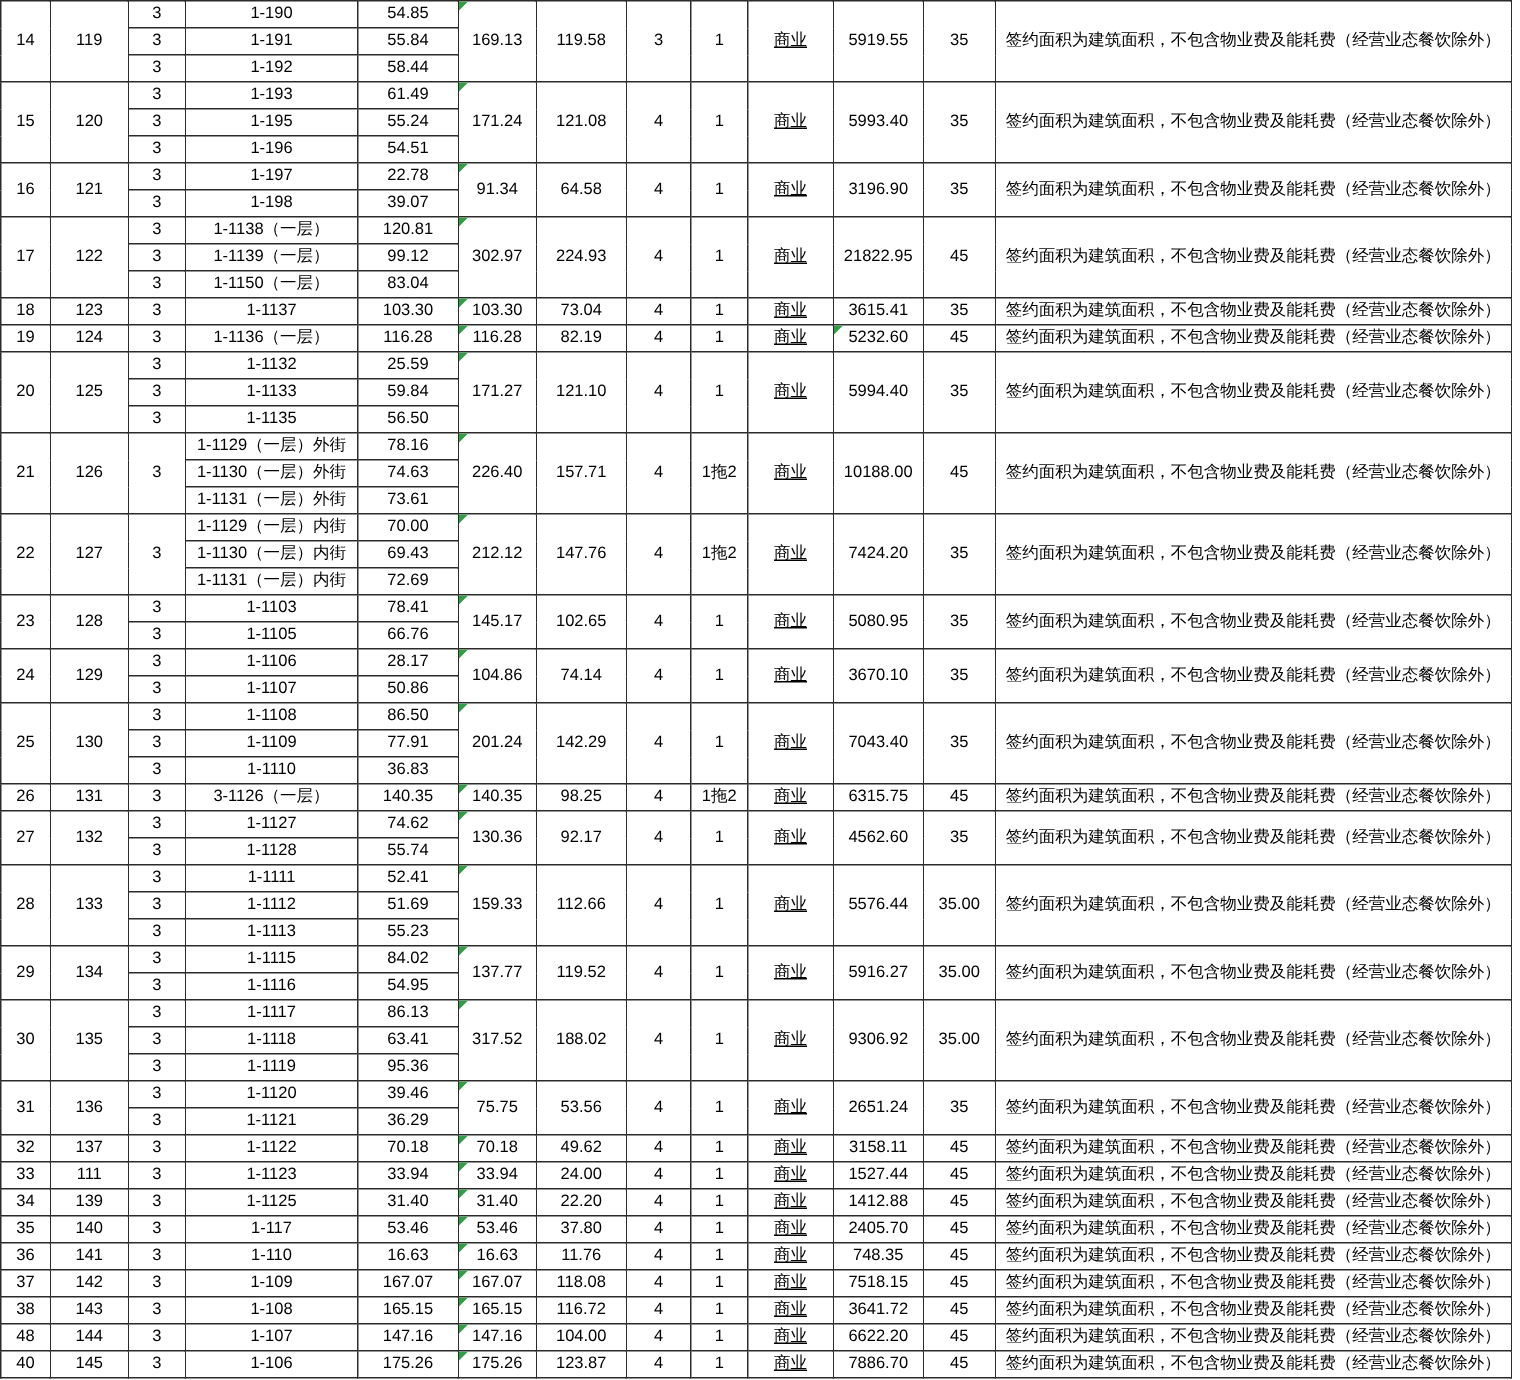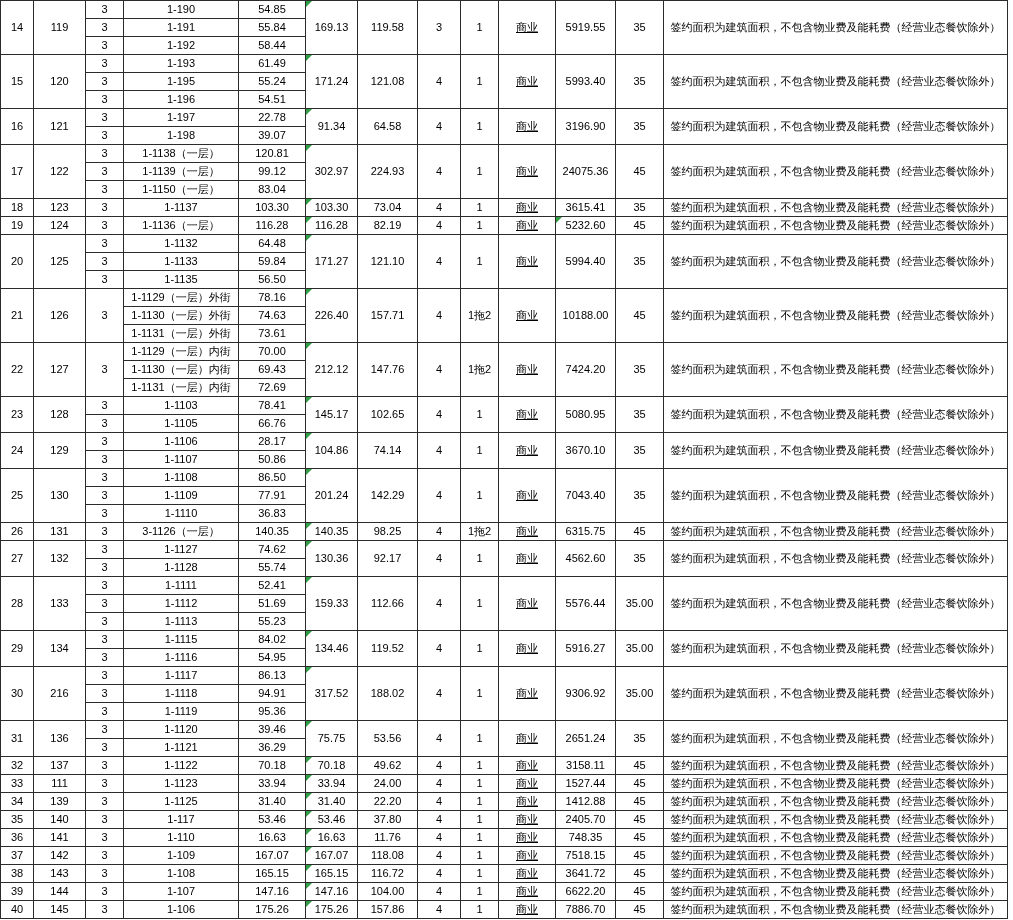--- a/index.html
+++ b/index.html
@@ -123,21 +123,21 @@
           <td rowspan="3"><span class="txt">17</span></td>
           <td rowspan="3"><span class="txt">122</span></td>
           <td><span class="txt">3</span></td>
           <td><span class="txt">1-1138（一层）</span></td>
           <td><span class="txt">120.81</span></td>
           <td rowspan="3"><span class="tri"></span><span class="txt">302.97</span></td>
           <td rowspan="3"><span class="txt">224.93</span></td>
           <td rowspan="3"><span class="txt">4</span></td>
           <td rowspan="3"><span class="txt">1</span></td>
           <td rowspan="3" class="c-type"><span class="txt">商业</span></td>
-          <td rowspan="3"><span class="txt">24075.36</span></td>
+          <td rowspan="3"><span class="txt">21822.95</span></td>
           <td rowspan="3"><span class="txt">45</span></td>
           <td rowspan="3" class="c-note"><span class="txt">签约面积为建筑面积，不包含物业费及能耗费（经营业态餐饮除外）</span></td>
         </tr>
         <tr>
           <td><span class="txt">3</span></td>
           <td><span class="txt">1-1139（一层）</span></td>
           <td><span class="txt">99.12</span></td>
         </tr>
         <tr>
           <td><span class="txt">3</span></td>
@@ -172,21 +172,21 @@
           <td class="c-type"><span class="txt">商业</span></td>
           <td><span class="tri"></span><span class="txt">5232.60</span></td>
           <td><span class="txt">45</span></td>
           <td class="c-note"><span class="txt">签约面积为建筑面积，不包含物业费及能耗费（经营业态餐饮除外）</span></td>
         </tr>
         <tr>
           <td rowspan="3"><span class="txt">20</span></td>
           <td rowspan="3"><span class="txt">125</span></td>
           <td><span class="txt">3</span></td>
           <td><span class="txt">1-1132</span></td>
-          <td><span class="txt">64.48</span></td>
+          <td><span class="txt">25.59</span></td>
           <td rowspan="3"><span class="tri"></span><span class="txt">171.27</span></td>
           <td rowspan="3"><span class="txt">121.10</span></td>
           <td rowspan="3"><span class="txt">4</span></td>
           <td rowspan="3"><span class="txt">1</span></td>
           <td rowspan="3" class="c-type"><span class="txt">商业</span></td>
           <td rowspan="3"><span class="txt">5994.40</span></td>
           <td rowspan="3"><span class="txt">35</span></td>
           <td rowspan="3" class="c-note"><span class="txt">签约面积为建筑面积，不包含物业费及能耗费（经营业态餐饮除外）</span></td>
         </tr>
         <tr>
@@ -369,53 +369,53 @@
           <td><span class="txt">3</span></td>
           <td><span class="txt">1-1113</span></td>
           <td><span class="txt">55.23</span></td>
         </tr>
         <tr>
           <td rowspan="2"><span class="txt">29</span></td>
           <td rowspan="2"><span class="txt">134</span></td>
           <td><span class="txt">3</span></td>
           <td><span class="txt">1-1115</span></td>
           <td><span class="txt">84.02</span></td>
-          <td rowspan="2"><span class="tri"></span><span class="txt">134.46</span></td>
+          <td rowspan="2"><span class="tri"></span><span class="txt">137.77</span></td>
           <td rowspan="2"><span class="txt">119.52</span></td>
           <td rowspan="2"><span class="txt">4</span></td>
           <td rowspan="2"><span class="txt">1</span></td>
           <td rowspan="2" class="c-type"><span class="txt">商业</span></td>
           <td rowspan="2"><span class="txt">5916.27</span></td>
           <td rowspan="2"><span class="txt">35.00</span></td>
           <td rowspan="2" class="c-note"><span class="txt">签约面积为建筑面积，不包含物业费及能耗费（经营业态餐饮除外）</span></td>
         </tr>
         <tr>
           <td><span class="txt">3</span></td>
           <td><span class="txt">1-1116</span></td>
           <td><span class="txt">54.95</span></td>
         </tr>
         <tr>
           <td rowspan="3"><span class="txt">30</span></td>
-          <td rowspan="3"><span class="txt">216</span></td>
+          <td rowspan="3"><span class="txt">135</span></td>
           <td><span class="txt">3</span></td>
           <td><span class="txt">1-1117</span></td>
           <td><span class="txt">86.13</span></td>
           <td rowspan="3"><span class="tri"></span><span class="txt">317.52</span></td>
           <td rowspan="3"><span class="txt">188.02</span></td>
           <td rowspan="3"><span class="txt">4</span></td>
           <td rowspan="3"><span class="txt">1</span></td>
           <td rowspan="3" class="c-type"><span class="txt">商业</span></td>
           <td rowspan="3"><span class="txt">9306.92</span></td>
           <td rowspan="3"><span class="txt">35.00</span></td>
           <td rowspan="3" class="c-note"><span class="txt">签约面积为建筑面积，不包含物业费及能耗费（经营业态餐饮除外）</span></td>
         </tr>
         <tr>
           <td><span class="txt">3</span></td>
           <td><span class="txt">1-1118</span></td>
-          <td><span class="txt">94.91</span></td>
+          <td><span class="txt">63.41</span></td>
         </tr>
         <tr>
           <td><span class="txt">3</span></td>
           <td><span class="txt">1-1119</span></td>
           <td><span class="txt">95.36</span></td>
         </tr>
         <tr>
           <td rowspan="2"><span class="txt">31</span></td>
           <td rowspan="2"><span class="txt">136</span></td>
           <td><span class="txt">3</span></td>
@@ -534,42 +534,42 @@
           <td><span class="tri"></span><span class="txt">165.15</span></td>
           <td><span class="txt">116.72</span></td>
           <td><span class="txt">4</span></td>
           <td><span class="txt">1</span></td>
           <td class="c-type"><span class="txt">商业</span></td>
           <td><span class="txt">3641.72</span></td>
           <td><span class="txt">45</span></td>
           <td class="c-note"><span class="txt">签约面积为建筑面积，不包含物业费及能耗费（经营业态餐饮除外）</span></td>
         </tr>
         <tr>
-          <td><span class="txt">39</span></td>
+          <td><span class="txt">48</span></td>
           <td><span class="txt">144</span></td>
           <td><span class="txt">3</span></td>
           <td><span class="txt">1-107</span></td>
           <td><span class="txt">147.16</span></td>
           <td><span class="tri"></span><span class="txt">147.16</span></td>
           <td><span class="txt">104.00</span></td>
           <td><span class="txt">4</span></td>
           <td><span class="txt">1</span></td>
           <td class="c-type"><span class="txt">商业</span></td>
           <td><span class="txt">6622.20</span></td>
           <td><span class="txt">45</span></td>
           <td class="c-note"><span class="txt">签约面积为建筑面积，不包含物业费及能耗费（经营业态餐饮除外）</span></td>
         </tr>
         <tr>
           <td><span class="txt">40</span></td>
           <td><span class="txt">145</span></td>
           <td><span class="txt">3</span></td>
           <td><span class="txt">1-106</span></td>
           <td><span class="txt">175.26</span></td>
           <td><span class="tri"></span><span class="txt">175.26</span></td>
-          <td><span class="txt">157.86</span></td>
+          <td><span class="txt">123.87</span></td>
           <td><span class="txt">4</span></td>
           <td><span class="txt">1</span></td>
           <td class="c-type"><span class="txt">商业</span></td>
           <td><span class="txt">7886.70</span></td>
           <td><span class="txt">45</span></td>
           <td class="c-note"><span class="txt">签约面积为建筑面积，不包含物业费及能耗费（经营业态餐饮除外）</span></td>
         </tr>
       </tbody>
   </table>
 </div>

